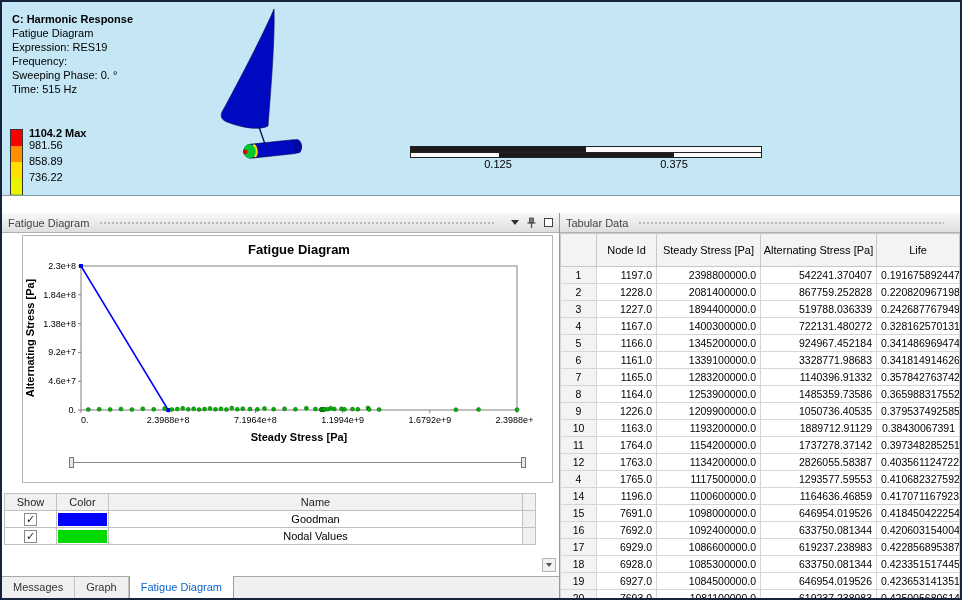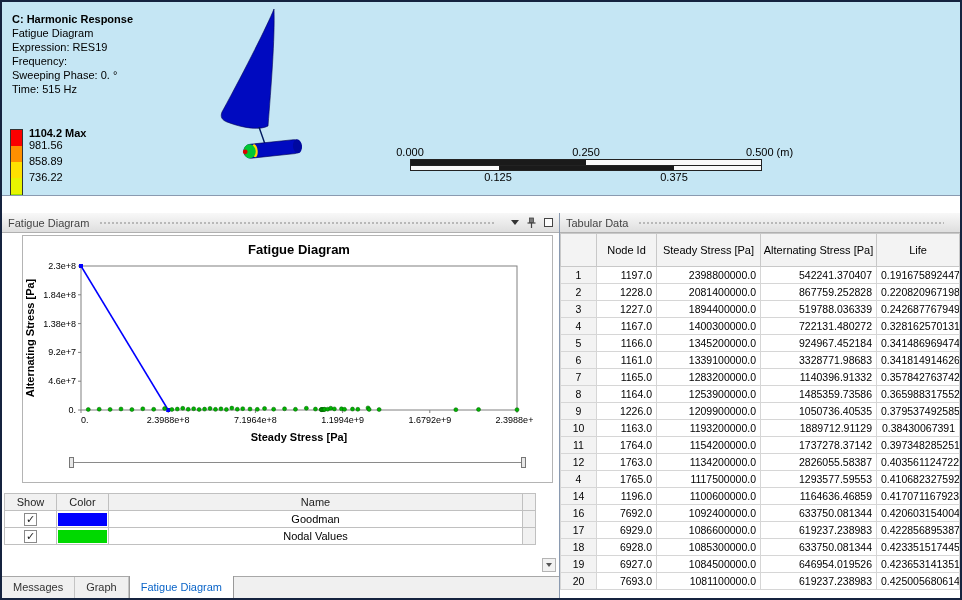--- a/index.html
+++ b/index.html
@@ -114,25 +114,20 @@
       <g transform="translate(56,141) rotate(-6)">
         <rect x="0" y="0" width="58" height="14" rx="7" fill="#000ac0" stroke="#000050" stroke-width="0.6"></rect>
         <ellipse cx="54" cy="7" rx="4.5" ry="7" fill="#0008a0"></ellipse>
         <ellipse cx="11" cy="7" rx="3" ry="6.5" fill="#ffd800"></ellipse>
         <ellipse cx="6" cy="7" rx="6" ry="7" fill="#00c832"></ellipse>
         <circle cx="1.5" cy="7" r="2.4" fill="#e00000"></circle>
       </g>
     </svg>
 
     <div class="ruler">
-      <div class="r-top">
-        <span class="r0">0.000</span>
-        <span class="r1">0.250</span>
-        <span class="r2">0.500 (m)</span>
-      </div>
       <div class="r-bar">
         <div class="r-row">
             <div class="sb w50"></div>
             <div class="sw w50"></div>
           </div>
         <div class="r-row">
             <div class="sw w25"></div>
             <div class="sb w50"></div>
             <div class="sw w25"></div>
           </div>
@@ -418,20 +413,27 @@
                 <td class="val">0.410682327592</td>
               </tr>
               <tr>
                 <td class="rownum">14</td>
                 <td class="val">1196.0</td>
                 <td class="val">1100600000.0</td>
                 <td class="val">1164636.46859</td>
                 <td class="val">0.417071167923</td>
               </tr>
               <tr>
+                <td class="rownum">15</td>
+                <td class="val">7691.0</td>
+                <td class="val">1098000000.0</td>
+                <td class="val">646954.019526</td>
+                <td class="val">0.418450422254</td>
+              </tr>
+              <tr>
                 <td class="rownum">16</td>
                 <td class="val">7692.0</td>
                 <td class="val">1092400000.0</td>
                 <td class="val">633750.081344</td>
                 <td class="val">0.420603154004</td>
               </tr>
               <tr>
                 <td class="rownum">17</td>
                 <td class="val">6929.0</td>
                 <td class="val">1086600000.0</td>

